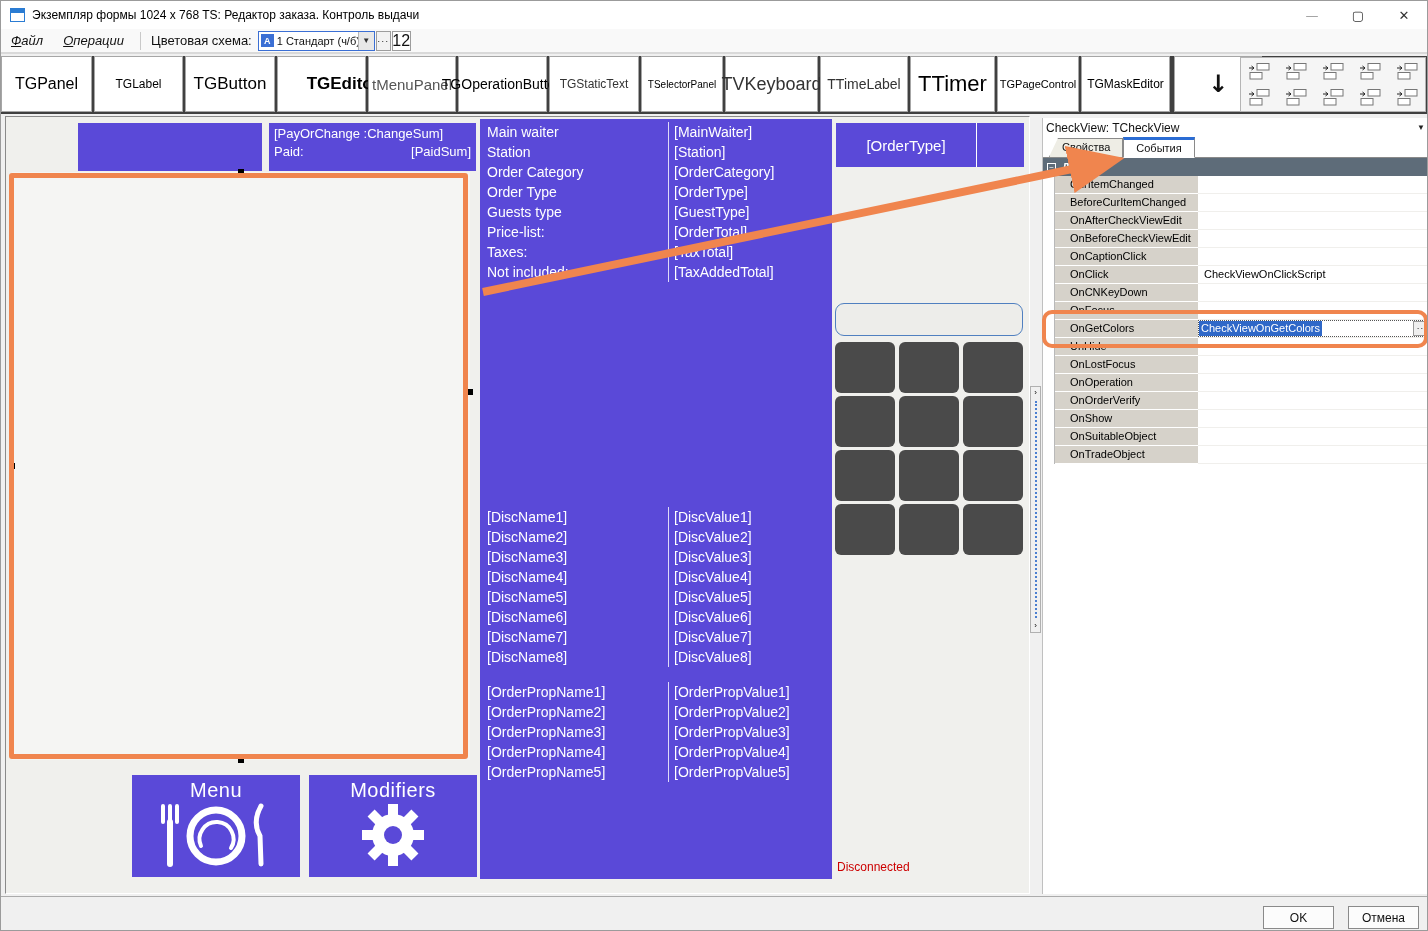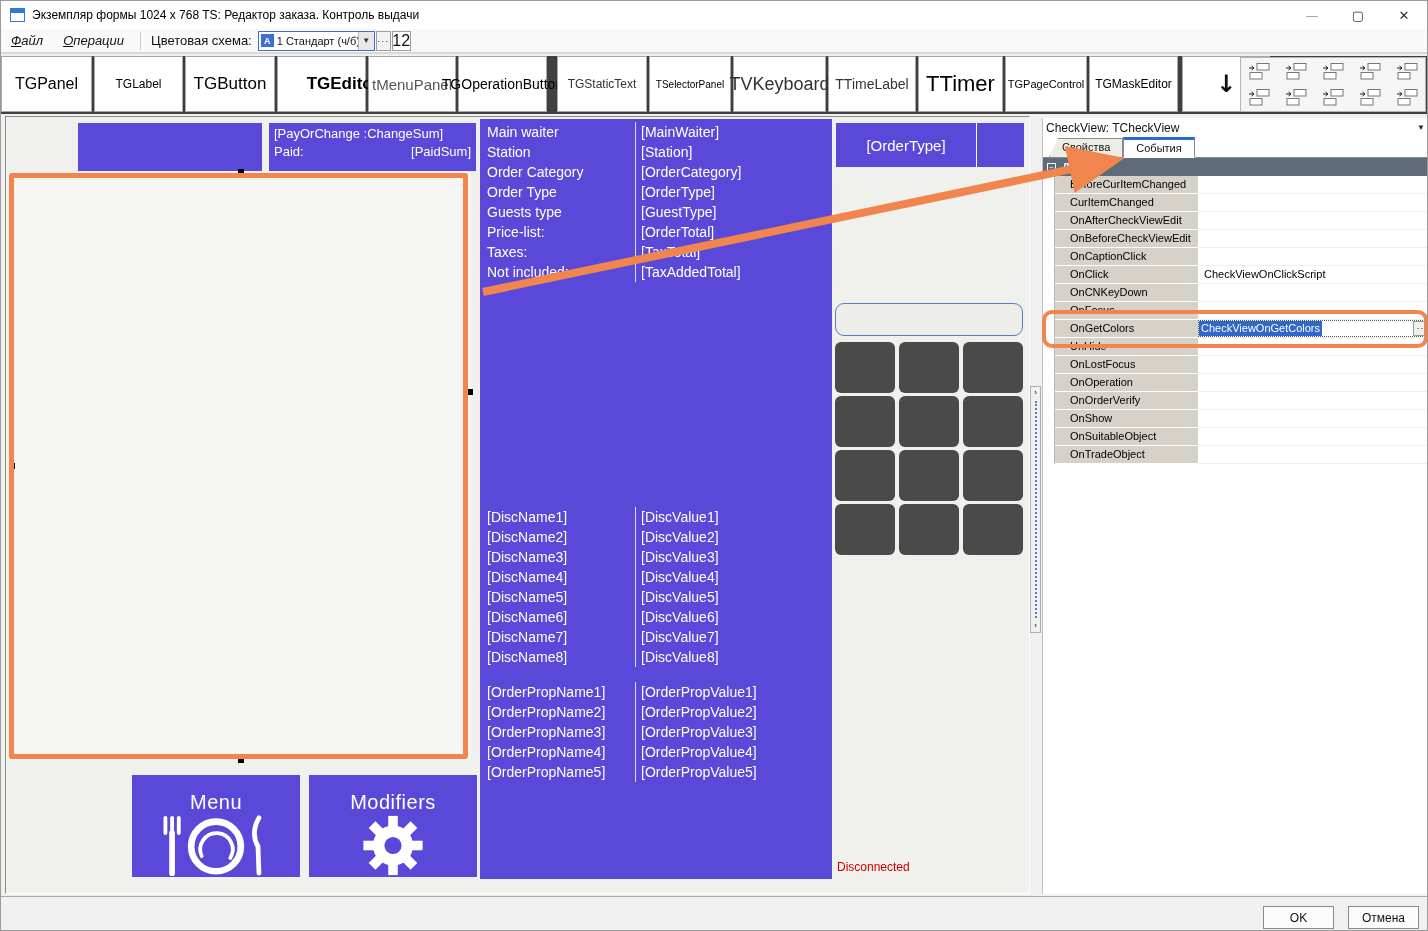--- a/index.html
+++ b/index.html
@@ -36,21 +36,21 @@
               display:flex; align-items:center; justify-content:center; margin-left:1px; letter-spacing:1px;}
   .size-field { width:19px; height:20px; border:1px solid #9d9d9d; background:#fff; font-size:16px;
                 display:flex; align-items:center; justify-content:center; margin-left:1px; }
 
   
   .toolbar { position:absolute; left:0; top:55px; width:1426px; height:58px; background:#404040; display:flex; }
   .tb-btn { height:56px; background:#fff; border:1px solid #a6a6a6; margin-right:2px; display:flex;
             align-items:center; justify-content:center; white-space:nowrap; color:#000; }
   .tb0{width:91px;font-size:16px;} .tb1{width:89px;font-size:12px;} .tb2{width:90px;font-size:17px;}
   .tb3{width:89px;font-size:17px;font-weight:bold;padding-left:43px;} .tb4{width:88px;font-size:15px;color:#555;}
-  .tb5{width:89px;font-size:14px;} .tb6{width:90px;font-size:12px;color:#333;margin-left:8px;} .tb7{width:82px;font-size:10px;}
+  .tb5{width:89px;font-size:14px;} .tb6{width:90px;font-size:12px;color:#333;} .tb7{width:82px;font-size:10px;}
   .tb8{width:93px;font-size:18px;color:#333;} .tb9{width:88px;font-size:14px;color:#333;}
   .tb10{width:85px;font-size:22px;} .tb11{width:82px;font-size:11px;} .tb12{width:89px;font-size:12px;}
   .tb-arrow { width:88px; height:56px; background:#fff; border:1px solid #a6a6a6; display:flex;
               align-items:center; justify-content:center; font-size:24px; font-weight:bold;
               font-family:"DejaVu Sans",sans-serif; margin-left:2px;}
   .align-palette { position:absolute; right:1px; top:1px; width:186px; height:55px; border:1px solid #b5b5b5;
                    background:#f5f5f5; display:grid; grid-template-columns:repeat(5,1fr); align-items:center;
                    justify-items:center; }
   .align-ic { width:26px; height:20px; display:flex; align-items:center; justify-content:center; }
 
@@ -58,39 +58,39 @@
   .design-area { position:absolute; left:4px; top:115px; width:1025px; height:778px; background:#f0f0ed;
                  border:1px solid; border-color:#8a8a8a #ffffff #ffffff #8a8a8a; }
   .purple { background:#5a49d8; color:#fff; position:absolute; }
   .panel-topleft { left:72px; top:6px; width:184px; height:48px; }
   .panel-pay { left:263px; top:6px; width:207px; height:48px; font-size:13px; padding:3px 5px; }
   .pay-l2 { display:flex; justify-content:space-between; margin-top:3px; }
   .white-panel { position:absolute; left:6px; top:55px; width:458px; height:588px; background:#f5f5f3; }
   .handle { position:absolute; width:6px; height:6px; background:#000; }
 
   .mid-col { left:474px; top:2px; width:352px; height:760px; font-size:14px; }
-  .prow { display:flex; height:20px; line-height:20px; padding-left:7px; }
+  .prow { display:flex; height:20px; line-height:20px; padding-left:7px;gap:33px; }
   .pl { width:148px; white-space:nowrap; }
   .pv { border-left:1px solid rgba(255,255,255,.8); padding-left:5px; white-space:nowrap; }
   #info-rows { position:absolute; left:0; top:3px; width:100%; }
   #disc-rows { position:absolute; left:0; top:388px; width:100%; }
   #prop-rows { position:absolute; left:0; top:563px; width:100%; }
 
   .panel-ordertype { left:830px; top:6px; width:188px; height:44px; font-size:15px; }
   .ot-text { position:absolute; left:0; top:0; width:140px; height:44px; display:flex; align-items:center; justify-content:center; }
   .ot-sep { position:absolute; left:140px; top:0; width:1px; height:44px; background:#fff; }
   .num-input { position:absolute; left:829px; top:186px; width:188px; height:33px; background:#ededea;
                border:1px solid #5080c0; border-radius:9px; }
   .keypad { position:absolute; left:829px; top:225px; width:190px; display:grid;
             grid-template-columns:repeat(3,60px); grid-auto-rows:51px; gap:3px 4px; }
   .key { background:#4a4a4a; border-radius:6px; }
   .status-text { position:absolute; left:831px; top:743px; color:#cc0000; font-size:12px; }
 
   .big-btn { position:absolute; top:658px; width:168px; height:102px; display:flex; flex-direction:column;
-             align-items:center; padding-top:16px; }
+             align-items:center; padding-top:4px; }
   .btn-menu { left:126px; } .btn-mod { left:303px; }
   .big-btn .cap { font-size:20px; letter-spacing:.5px; }
 
   
   .splitter { position:absolute; left:1029px; top:385px; width:11px; height:247px; background:#f0f0f0;
               border:1px solid #b0b0b0; display:flex; flex-direction:column; align-items:center; }
   .spl-chev { font-size:8px; line-height:12px; color:#000; }
   .spl-line { flex:1; width:0; border-left:2px dotted #4b7fd0; margin:2px 0; }
 
   
@@ -429,26 +429,26 @@
     <div class="tab">Свойства</div>
     <div class="tab active">События</div>
   </div>
   <div class="grp-hdr">
     <span class="grp-minus">−</span>
     <span>Другое</span>
   </div>
   <div>
       <div class="erow">
         <span class="e-gutter"></span>
+        <span class="e-name">CurItemChanged</span>
+        <span class="e-val"></span>
+      </div>
+      <div class="erow">
+        <span class="e-gutter"></span>
         <span class="e-name">BeforeCurItemChanged</span>
-        <span class="e-val"></span>
-      </div>
-      <div class="erow">
-        <span class="e-gutter"></span>
-        <span class="e-name">CurItemChanged</span>
         <span class="e-val"></span>
       </div>
       <div class="erow">
         <span class="e-gutter"></span>
         <span class="e-name">OnAfterCheckViewEdit</span>
         <span class="e-val"></span>
       </div>
       <div class="erow">
         <span class="e-gutter"></span>
         <span class="e-name">OnBeforeCheckViewEdit</span>

